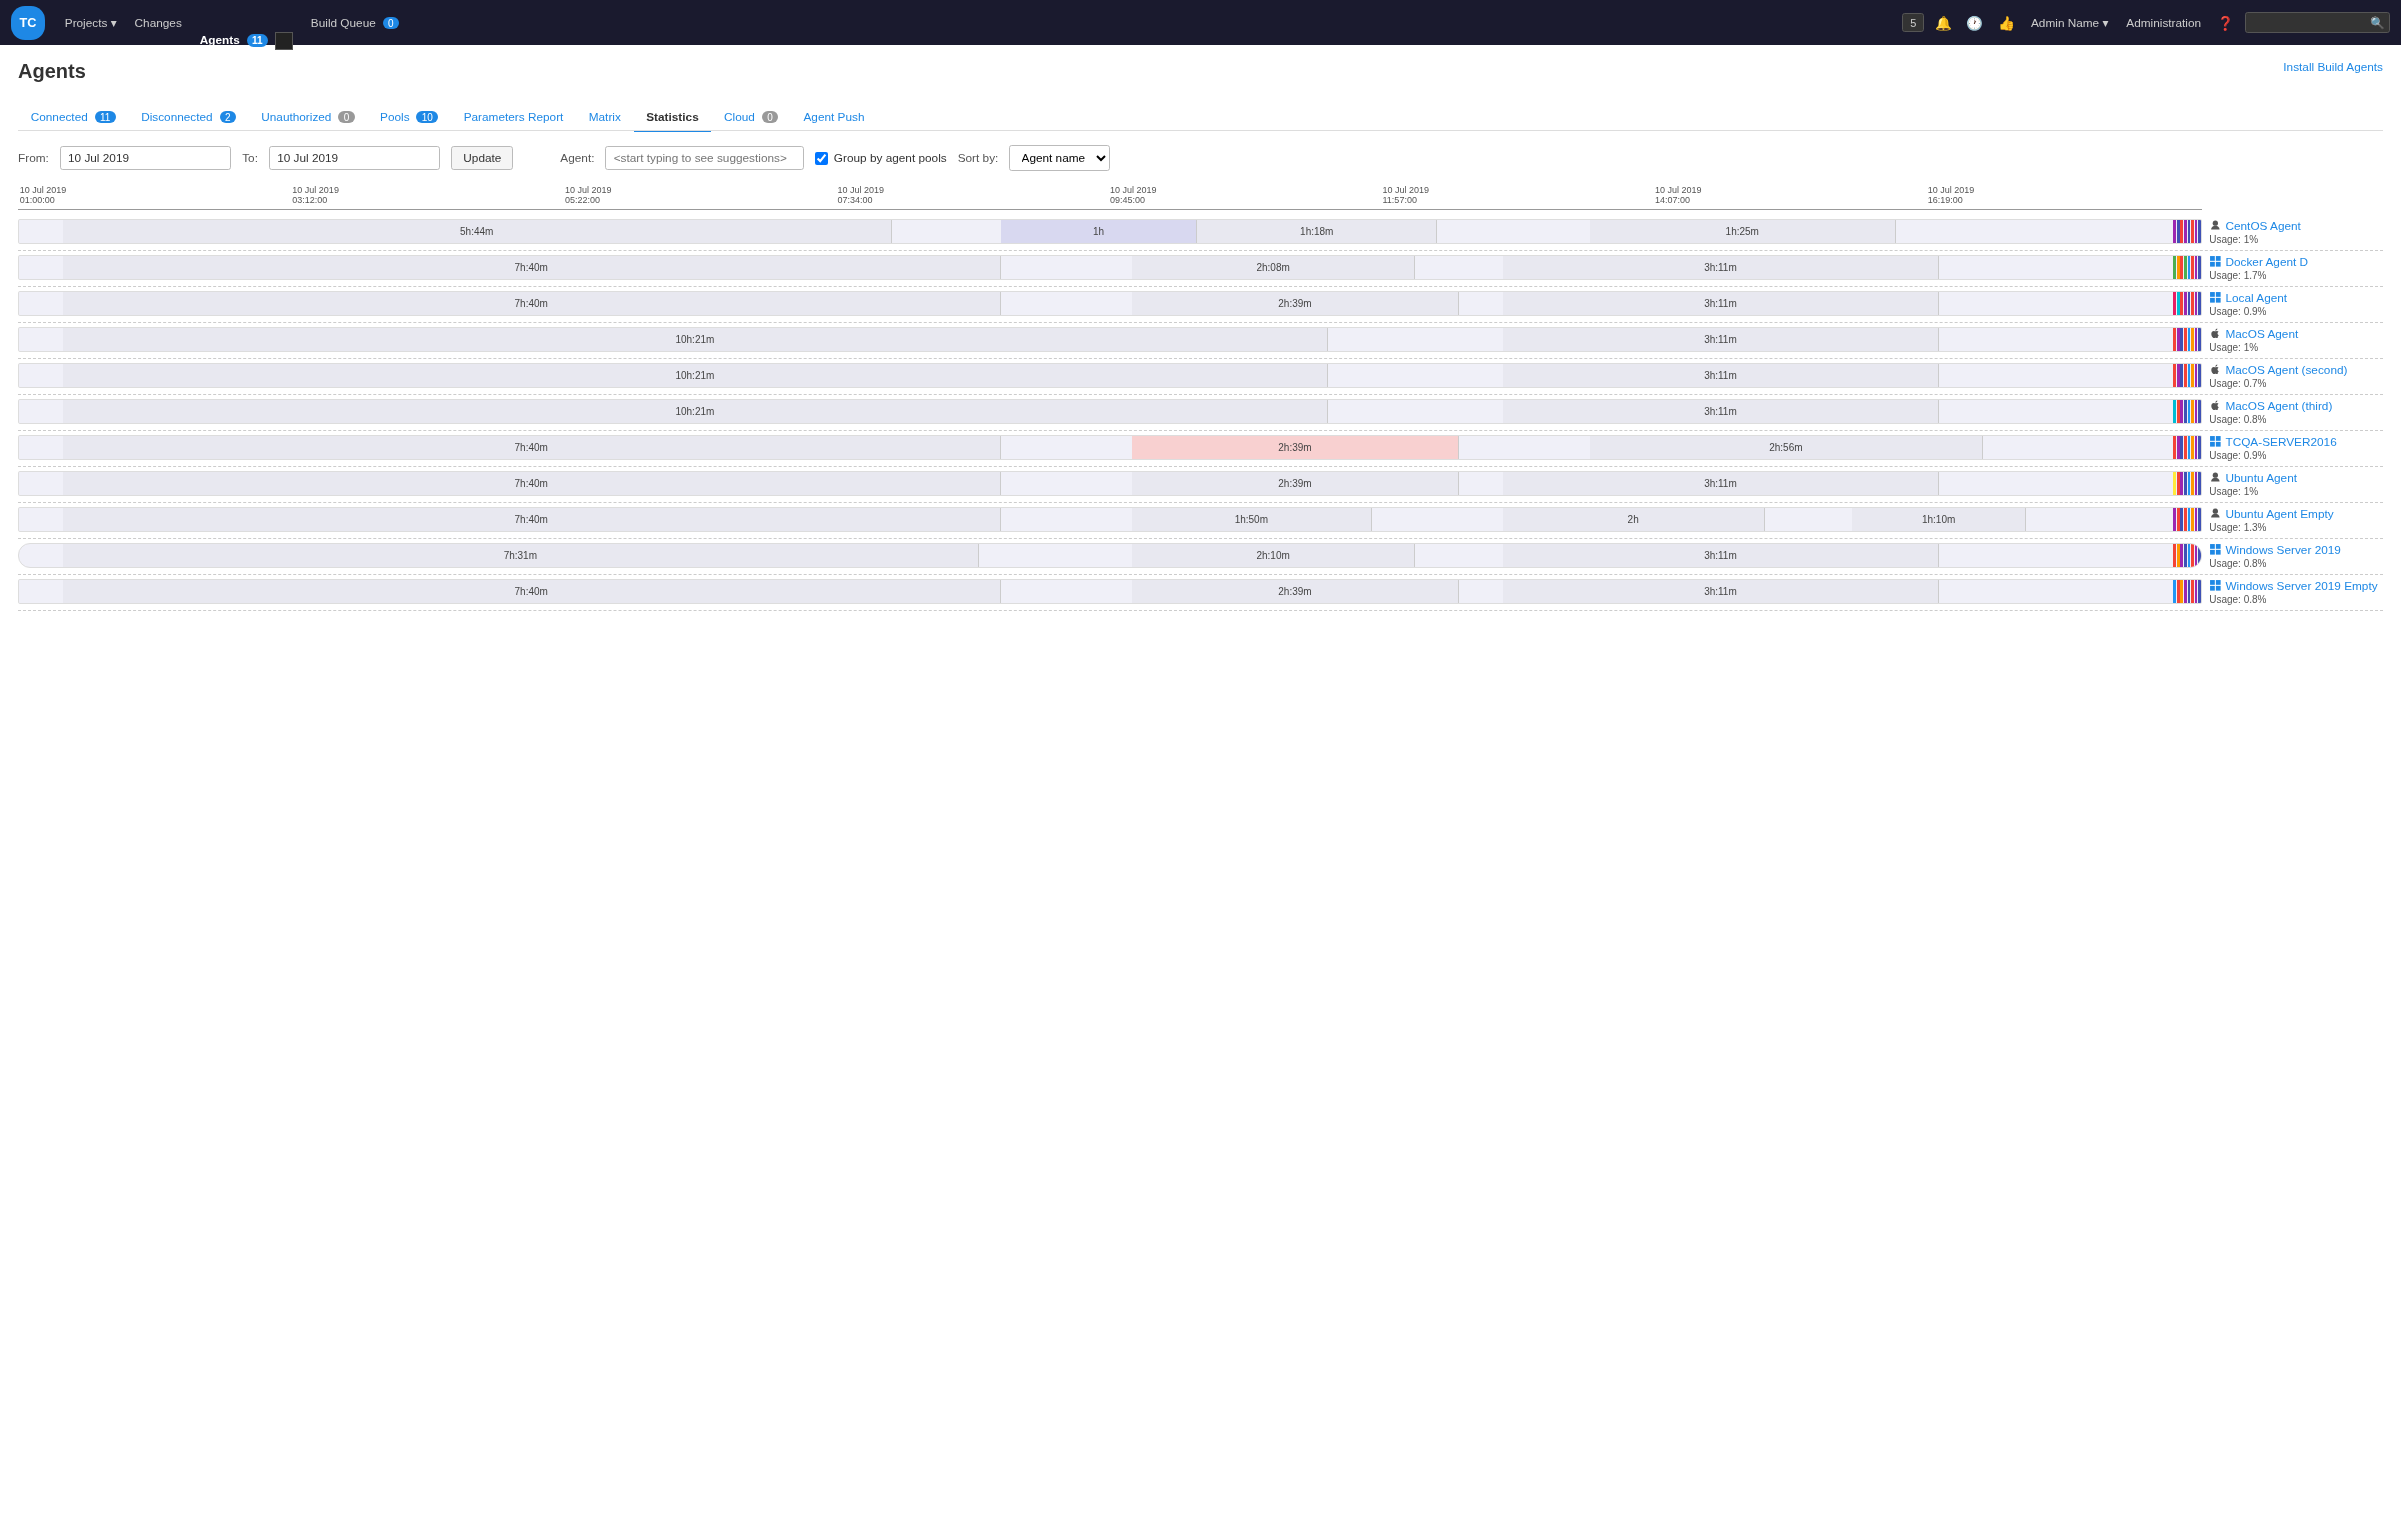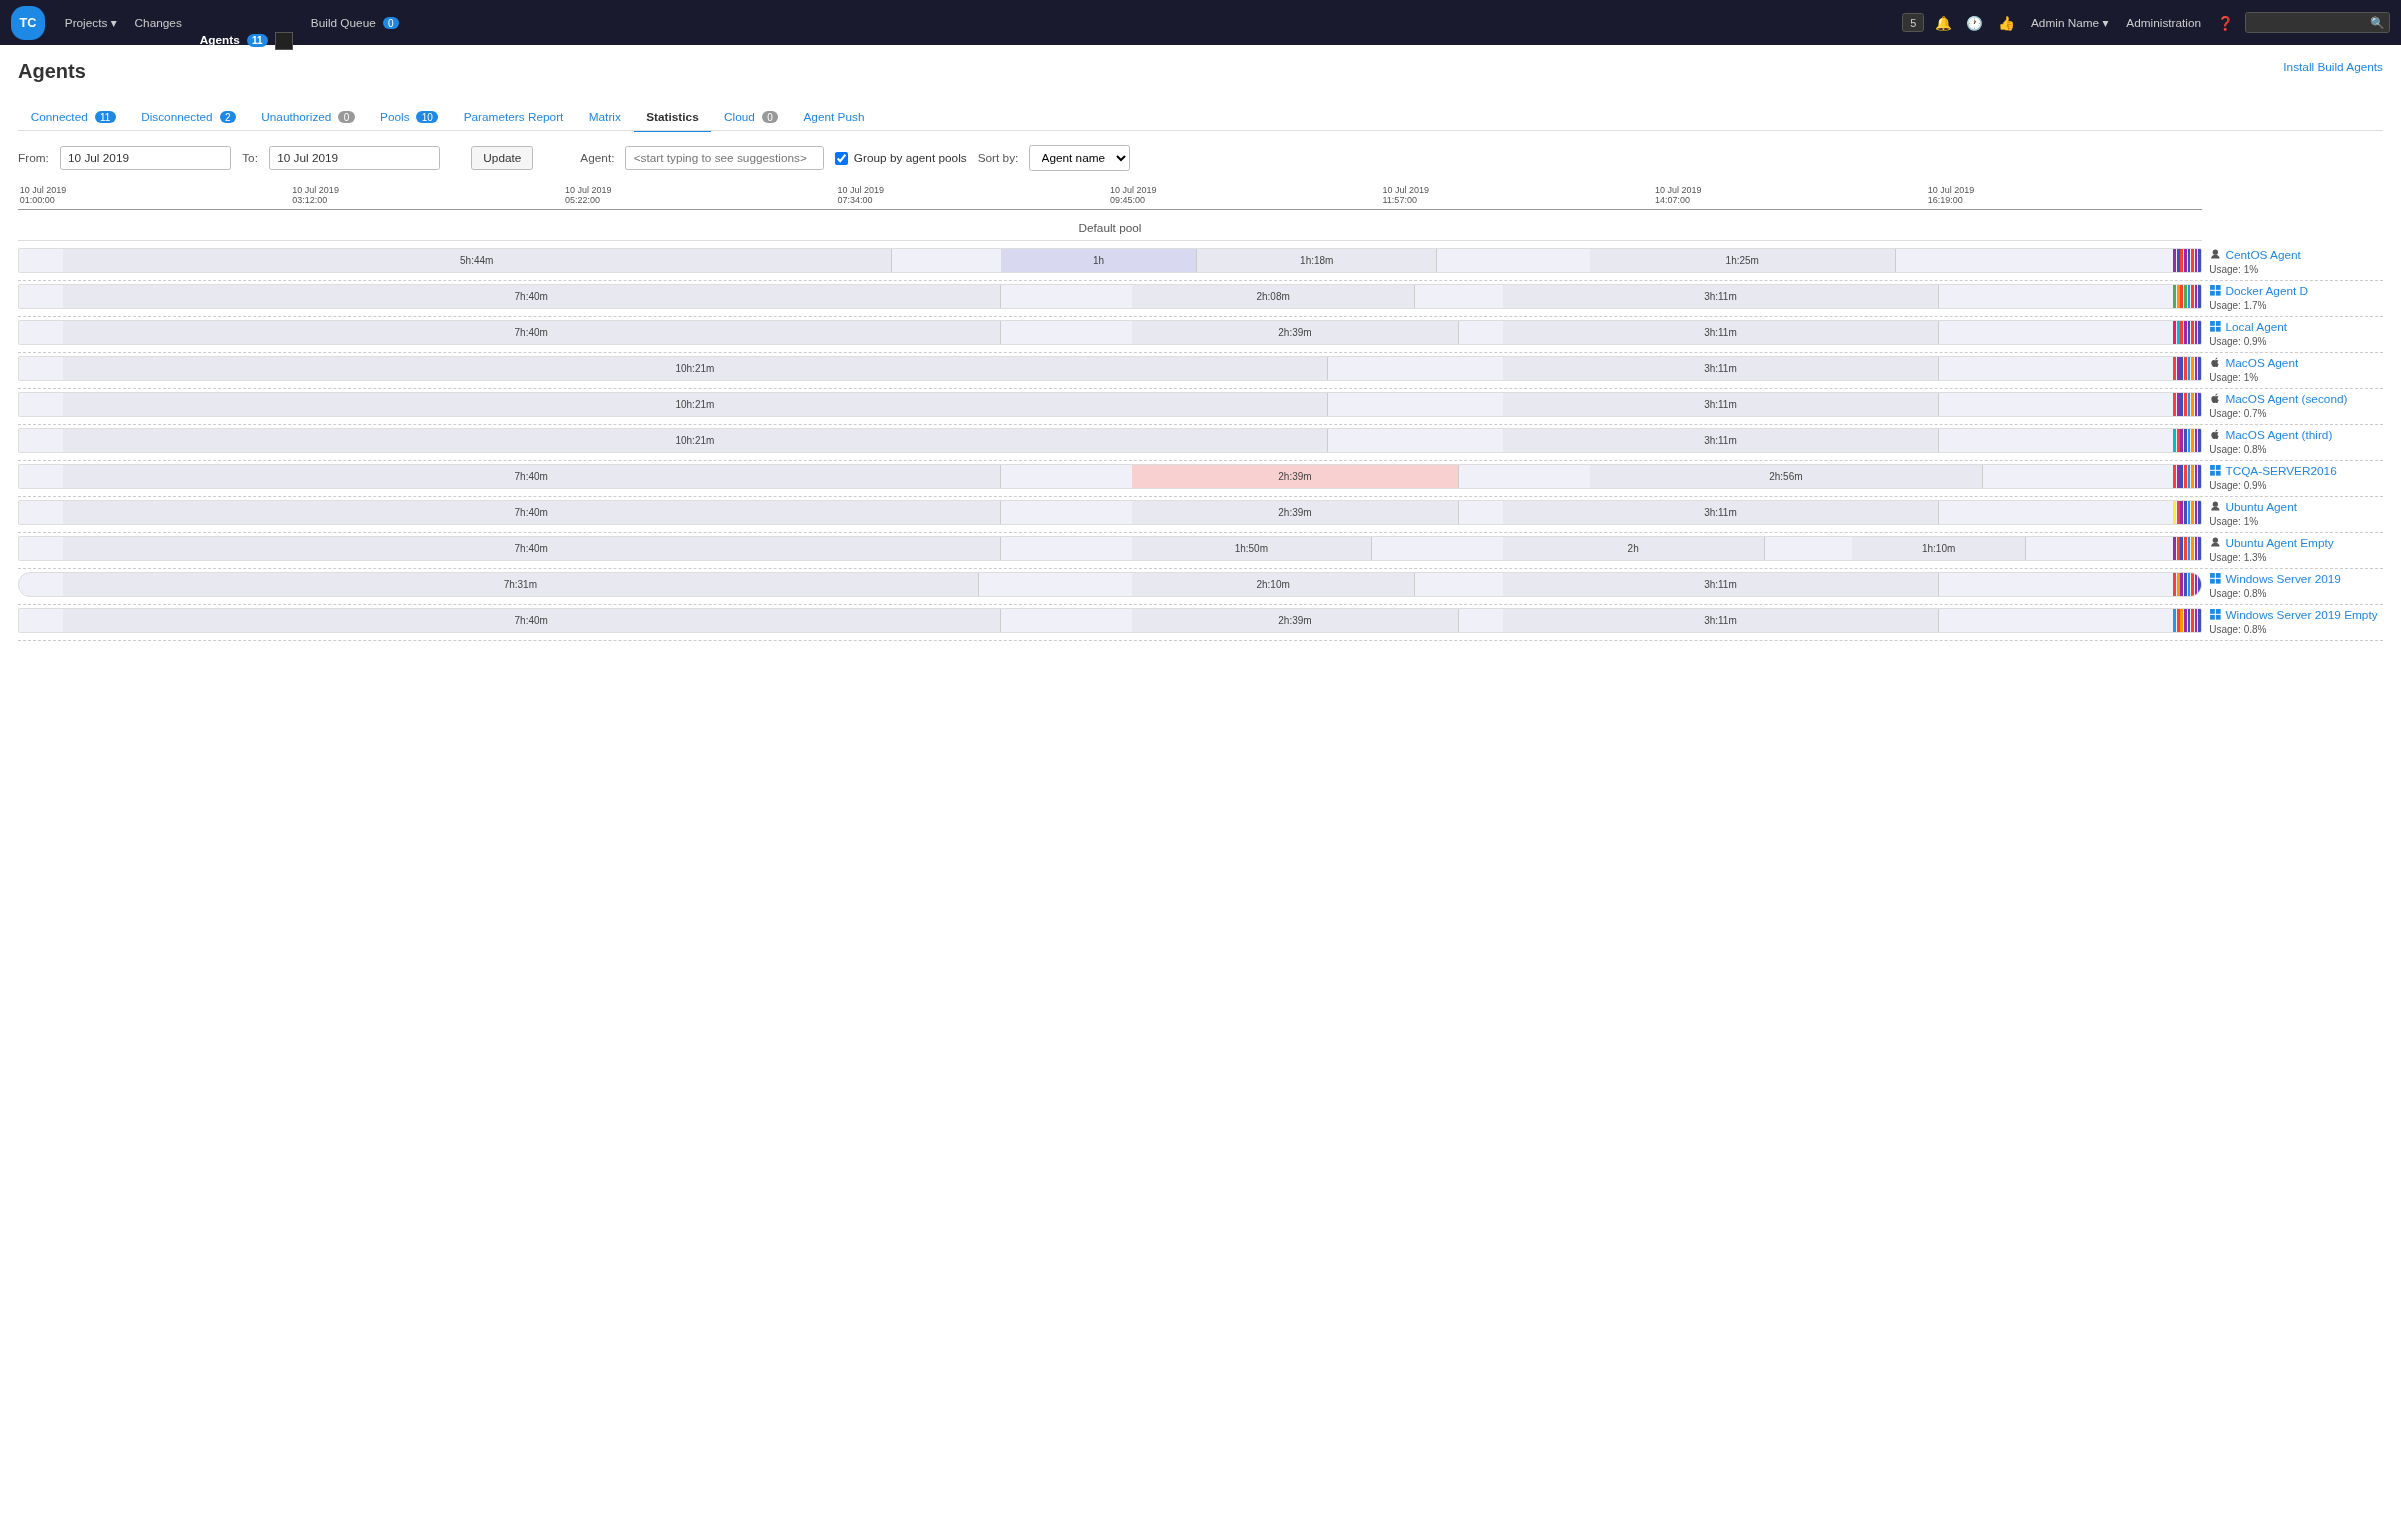--- a/index.html
+++ b/index.html
@@ -67,21 +67,21 @@
       display: flex; align-items: center; gap: 11px; margin-bottom: 14.5px;
       flex-wrap: wrap;
     }
     .filter-label { color: #555; font-size: 11.8px; }
     .filter-input {
       border: 0.9px solid #bbb; border-radius: 2.7px; padding: 3.6px 7.2px;
       font-size: 11.8px; color: #333; background: #fff;
     }
     .filter-btn {
       border: 0.9px solid #bbb; border-radius: 2.7px; padding: 3.6px 11px;
-      font-size: 11.8px; background: #f5f5f5; cursor: pointer; color: #333; margin-left: 20px;
+      font-size: 11.8px; background: #f5f5f5; cursor: pointer; color: #333;
     }
     .agent-input {
       border: 0.9px solid #bbb; border-radius: 2.7px; padding: 3.6px 7.2px;
       font-size: 11.8px; color: #999; background: #fff; width: 199px;
     }
     .checkbox-wrap { display: flex; align-items: center; gap: 5.4px; }
     .sort-select {
       border: 0.9px solid #bbb; border-radius: 2.7px; padding: 3.6px 7.2px;
       font-size: 11.8px; background: #fff; cursor: pointer;
     }
@@ -241,26 +241,20 @@
         <div class="timeline-tick">
           <div style="font-size:9px;color:#555;">10 Jul 2019</div>
           <div style="font-size:9px;color:#555;">16:19:00</div>
         </div>
       </div>
       <div style="border-bottom:0.9px solid #999; margin-bottom:5.4px;"></div>
     </div>
     <div style="width:181px;"></div>
   </div>
 
-  <div class="row-wrap">
-    <div class="row-bar-area">
-      <div class="pool-header">Default pool</div>
-    </div>
-    <div style="width:181px;"></div>
-  </div>
 
   <div id="agent-rows">
       <div class="row-wrap agent-row">
         <div class="row-bar-area">
           <div class="agent-bar-wrap" style="position: relative;">
             <div class="bar-segment" style="left: 2%; width: 38%; background: rgb(232, 232, 240); position: absolute; top: 0px; height: 100%; display: flex; align-items: center; justify-content: center; font-size: 10px; color: rgb(68, 68, 68); border-right: 0.9px solid rgb(204, 204, 204);">5h:44m</div>
             <div class="bar-segment" style="left: 45%; width: 9%; background: rgb(216, 216, 240); position: absolute; top: 0px; height: 100%; display: flex; align-items: center; justify-content: center; font-size: 10px; color: rgb(68, 68, 68); border-right: 0.9px solid rgb(204, 204, 204);">1h</div>
             <div class="bar-segment" style="left: 54%; width: 11%; background: rgb(232, 232, 240); position: absolute; top: 0px; height: 100%; display: flex; align-items: center; justify-content: center; font-size: 10px; color: rgb(68, 68, 68); border-right: 0.9px solid rgb(204, 204, 204);">1h:18m</div>
             <div class="bar-segment" style="left: 72%; width: 14%; background: rgb(232, 232, 240); position: absolute; top: 0px; height: 100%; display: flex; align-items: center; justify-content: center; font-size: 10px; color: rgb(68, 68, 68); border-right: 0.9px solid rgb(204, 204, 204);">1h:25m</div>
             <div style="position: absolute; right: 0px; top: 0px; height: 100%; display: flex; gap: 0.9px; align-items: stretch;">

